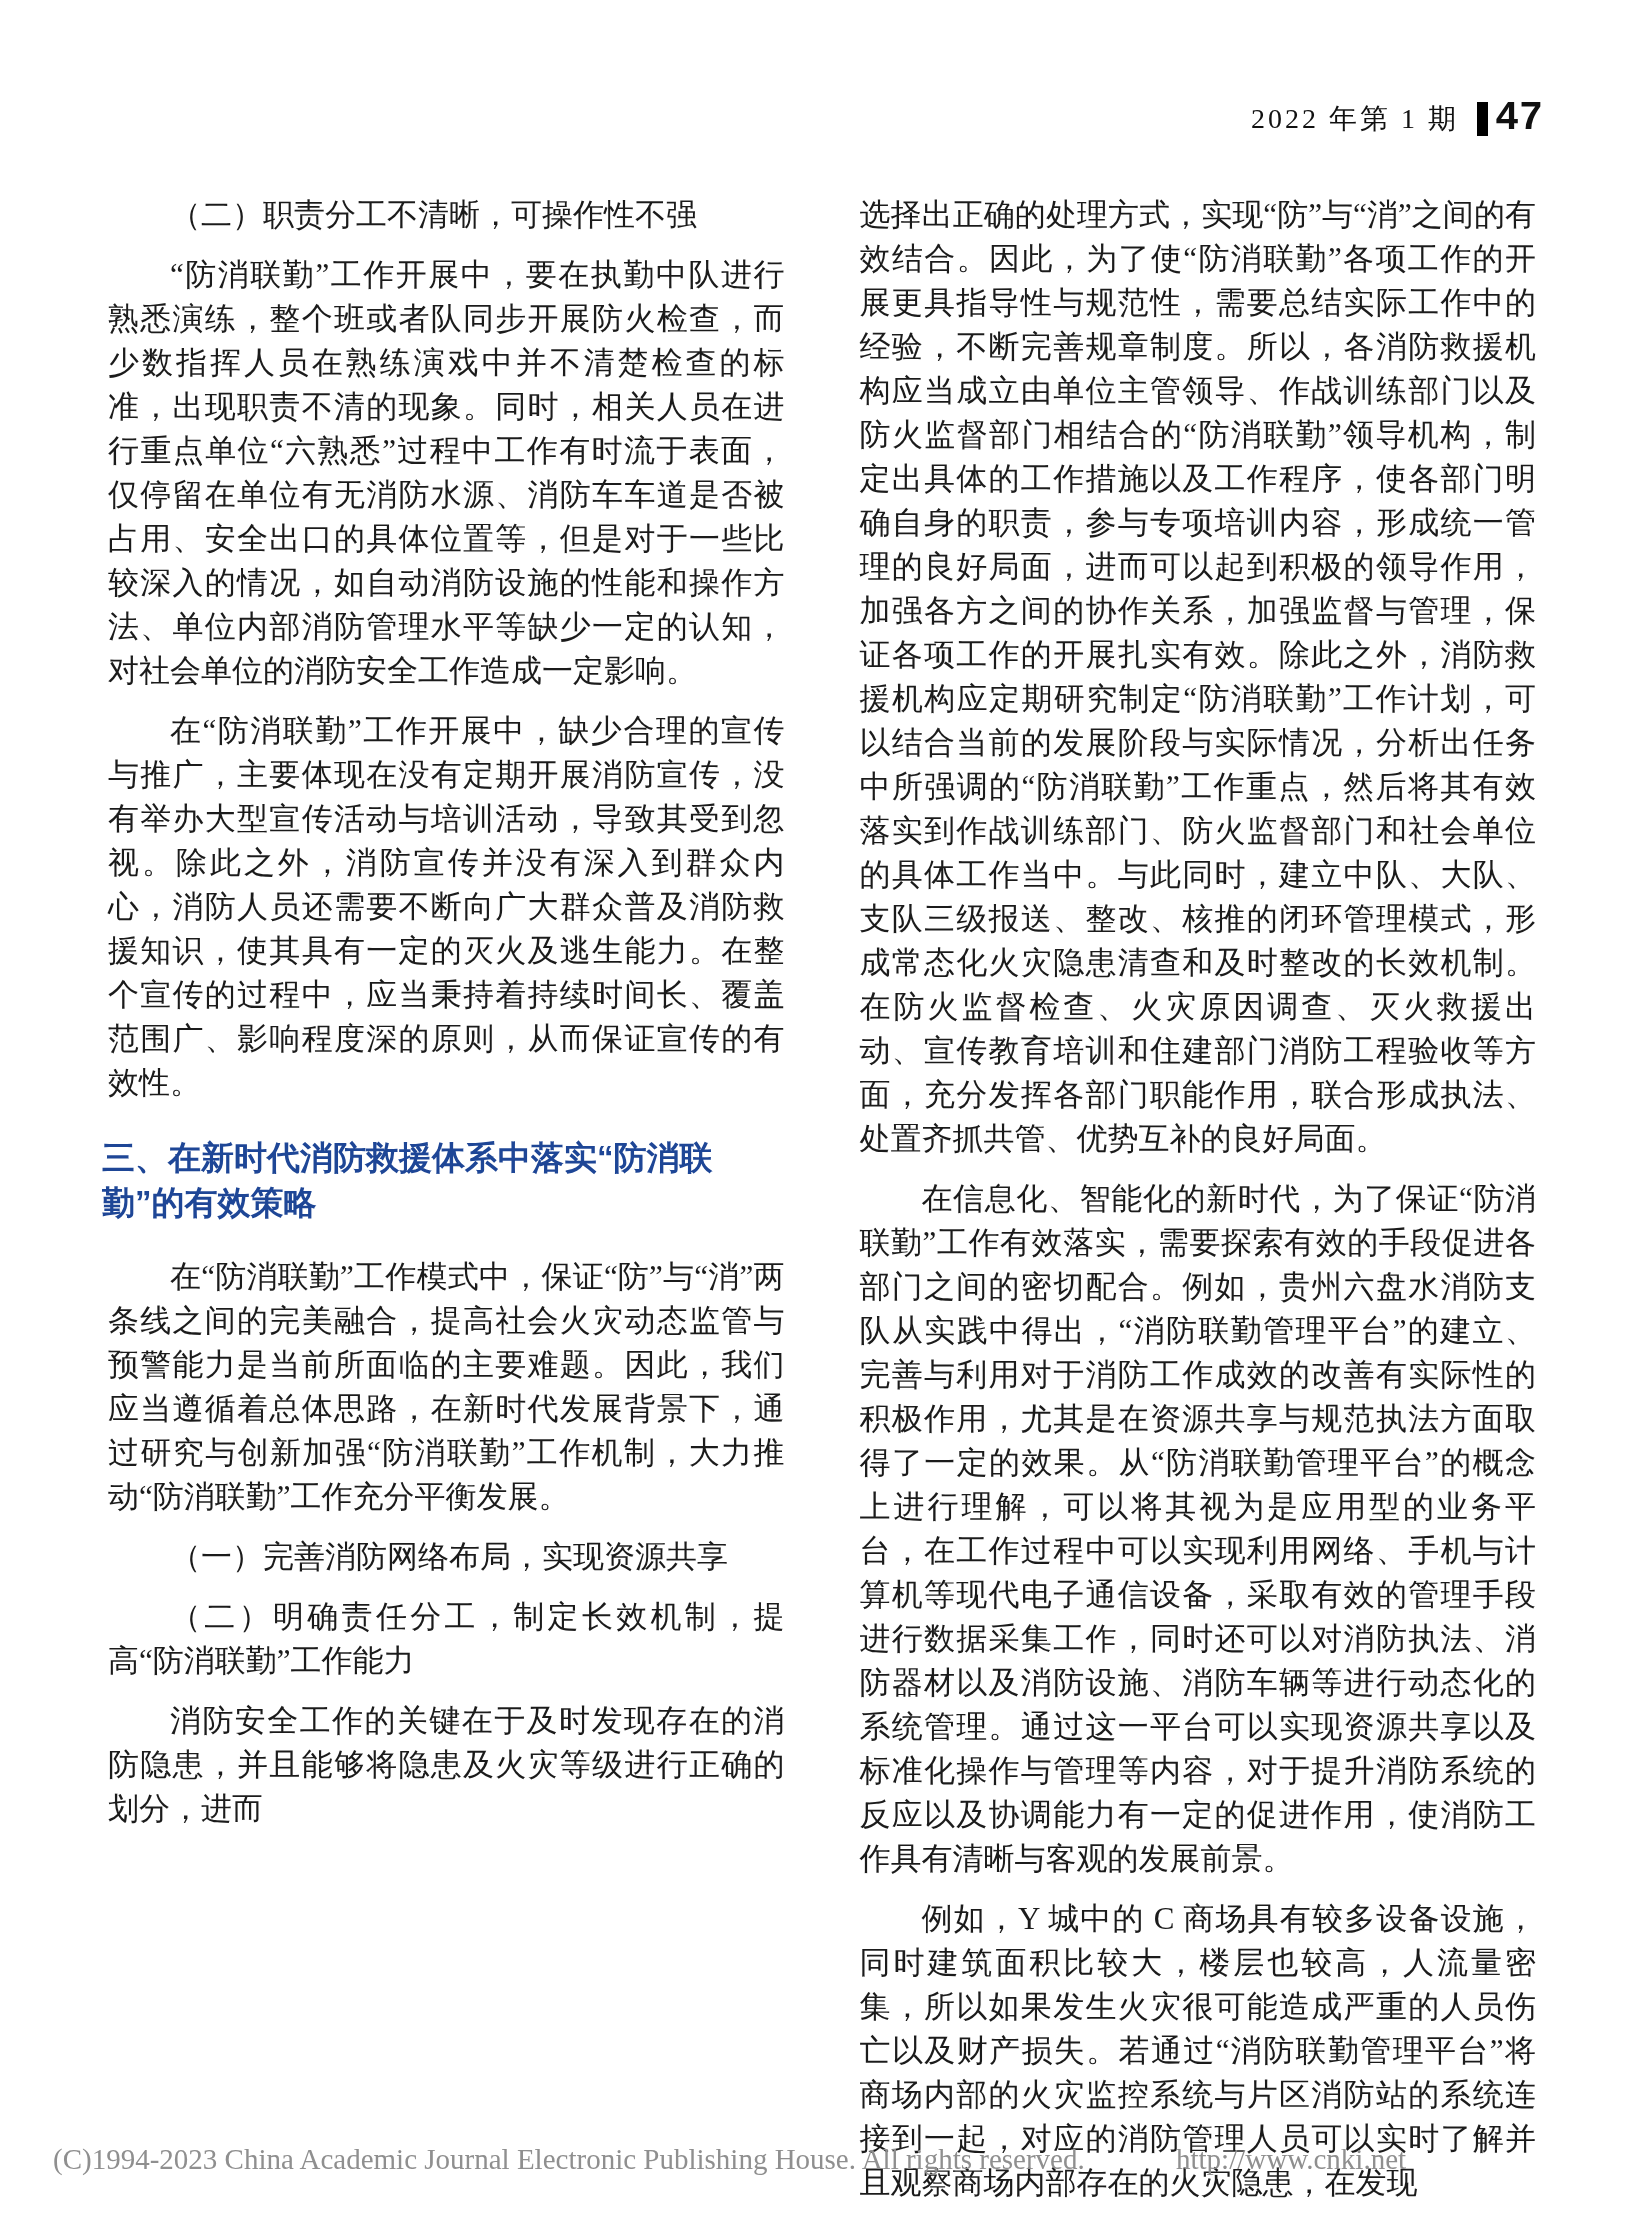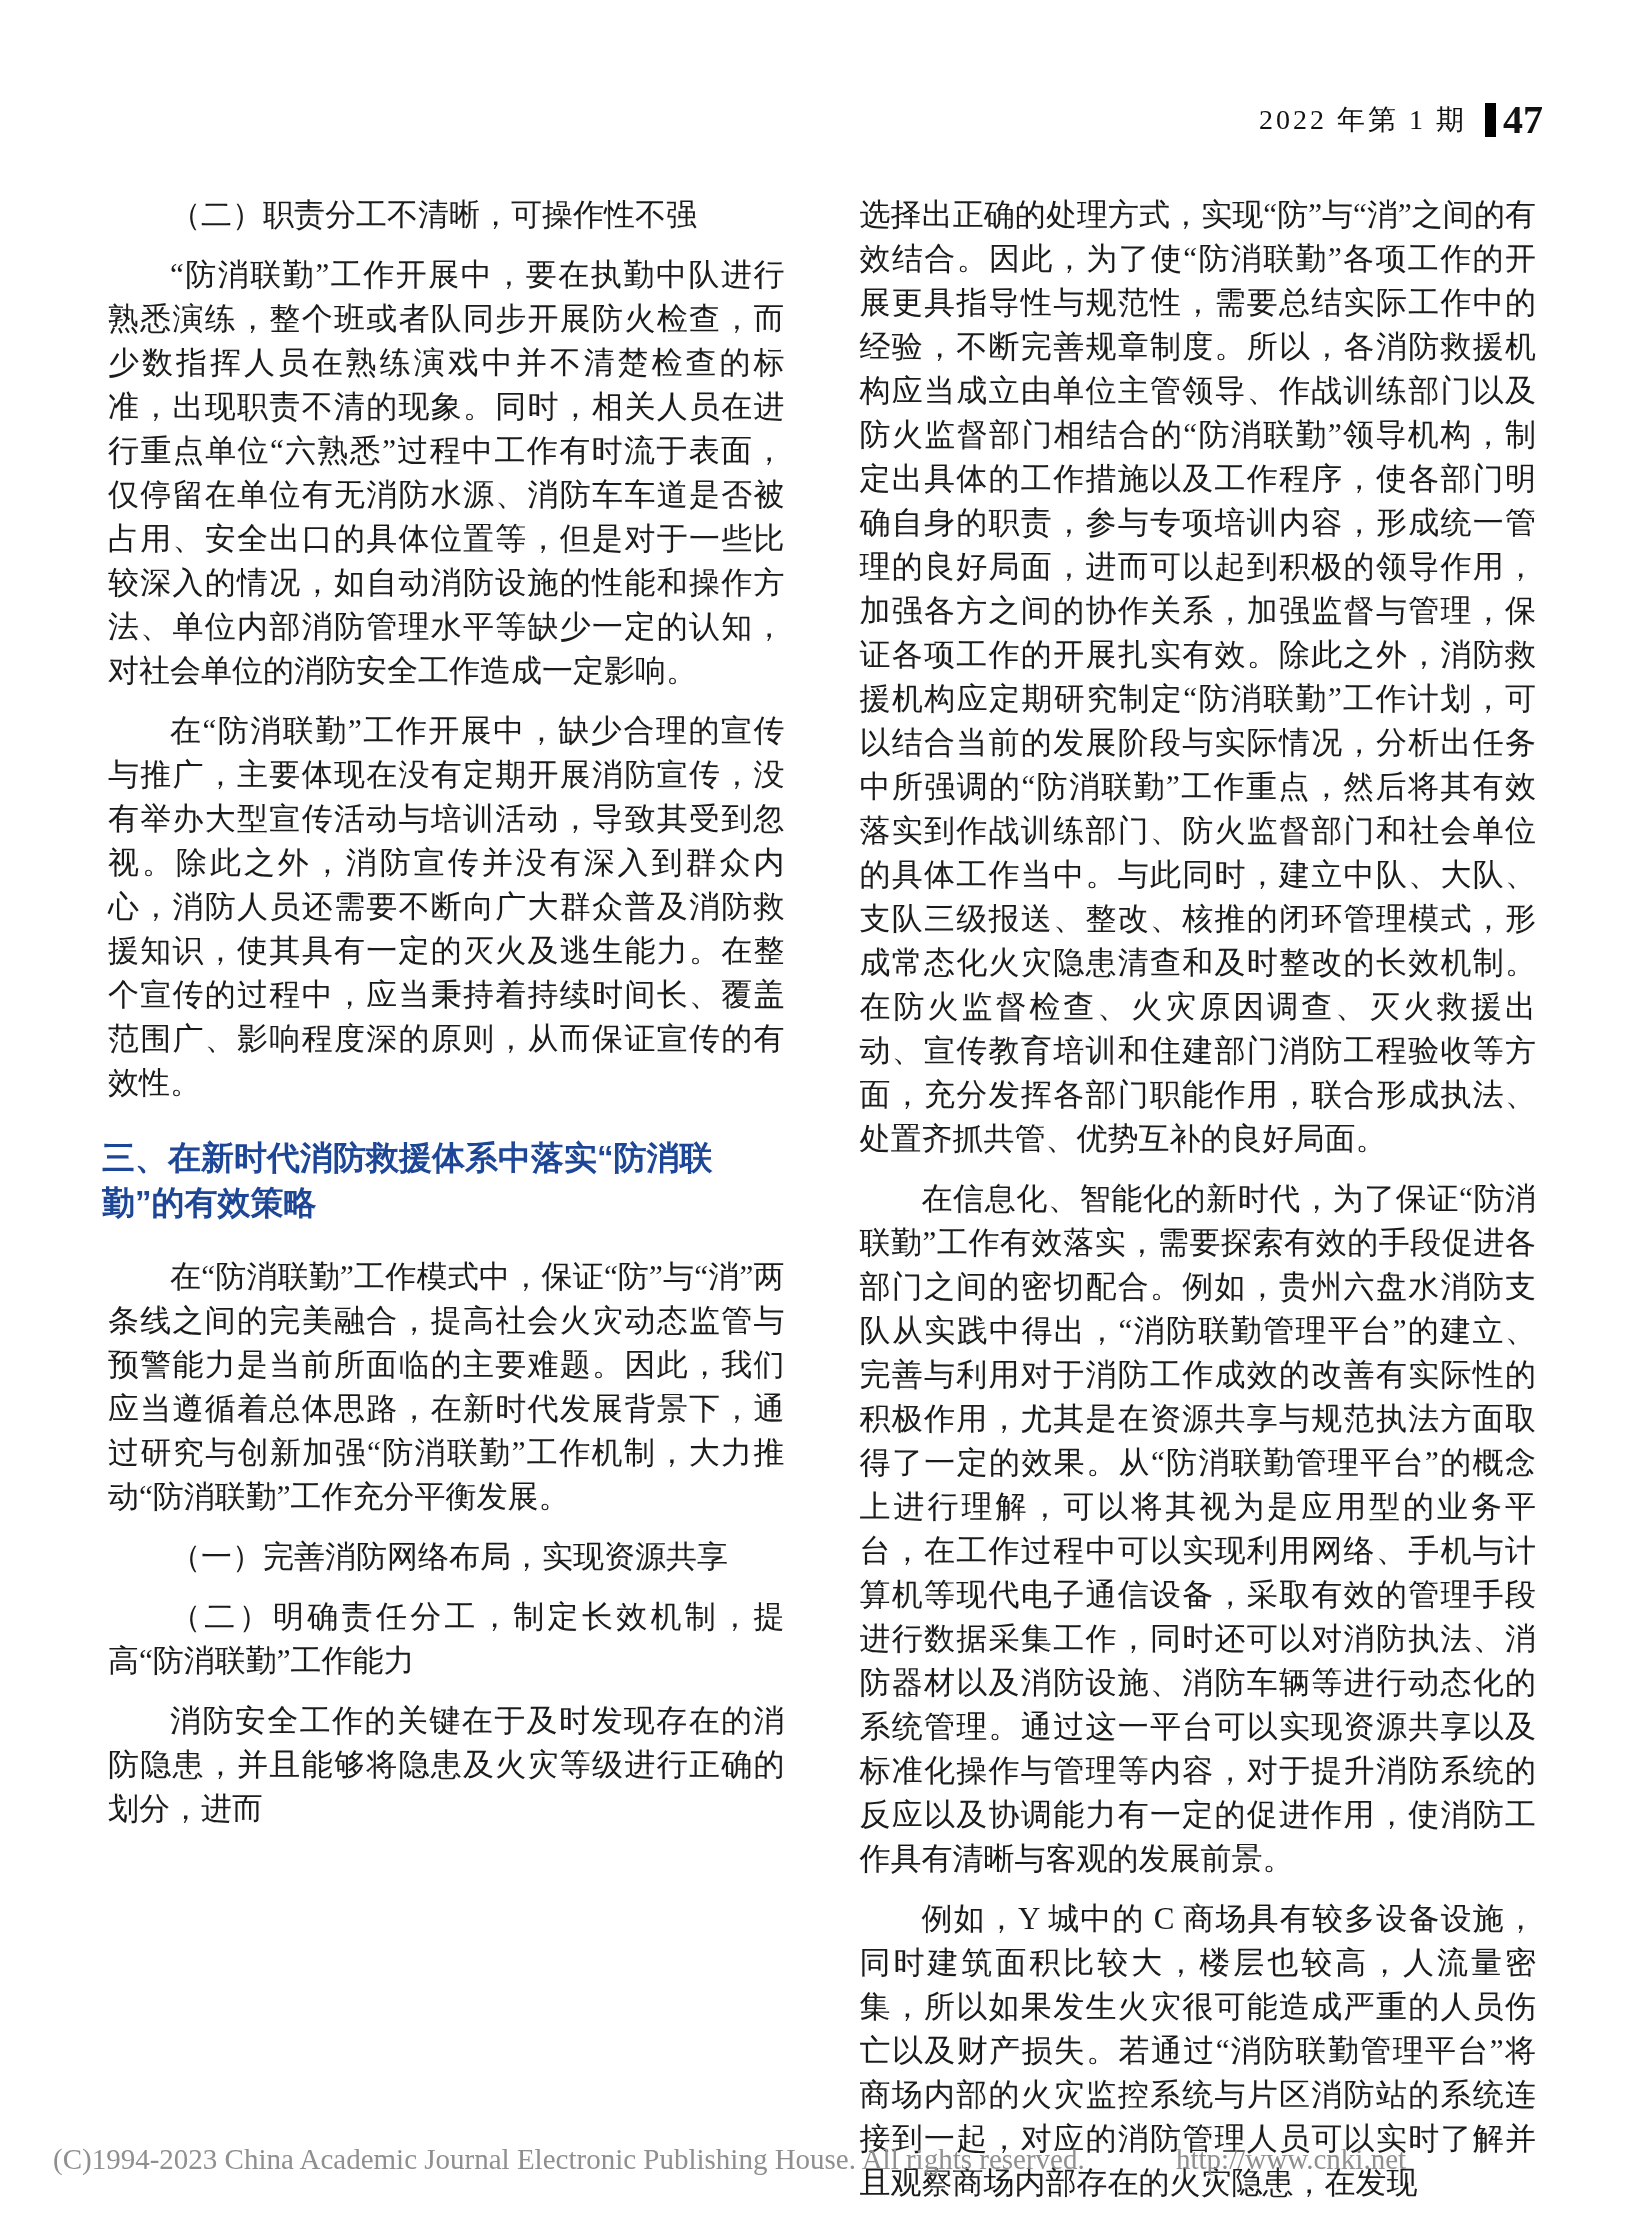--- a/index.html
+++ b/index.html
@@ -27,21 +27,21 @@
   }
   .pagebar {
     width: 11px;
     height: 34px;
     background: var(--bar-black, #000);
     margin: 0 7px 0 18px;
   }
   .pagenum {
     font-size: 40px;
     font-weight: 600;
-    font-family: Liberation Serif, serif;
+    font-family: Liberation Mono, monospace;
     color: #111;
   }
 
   
   .columns {
     position: absolute;
     left: 102px;
     top: 193px;
     width: 1440px;
     display: flex;

